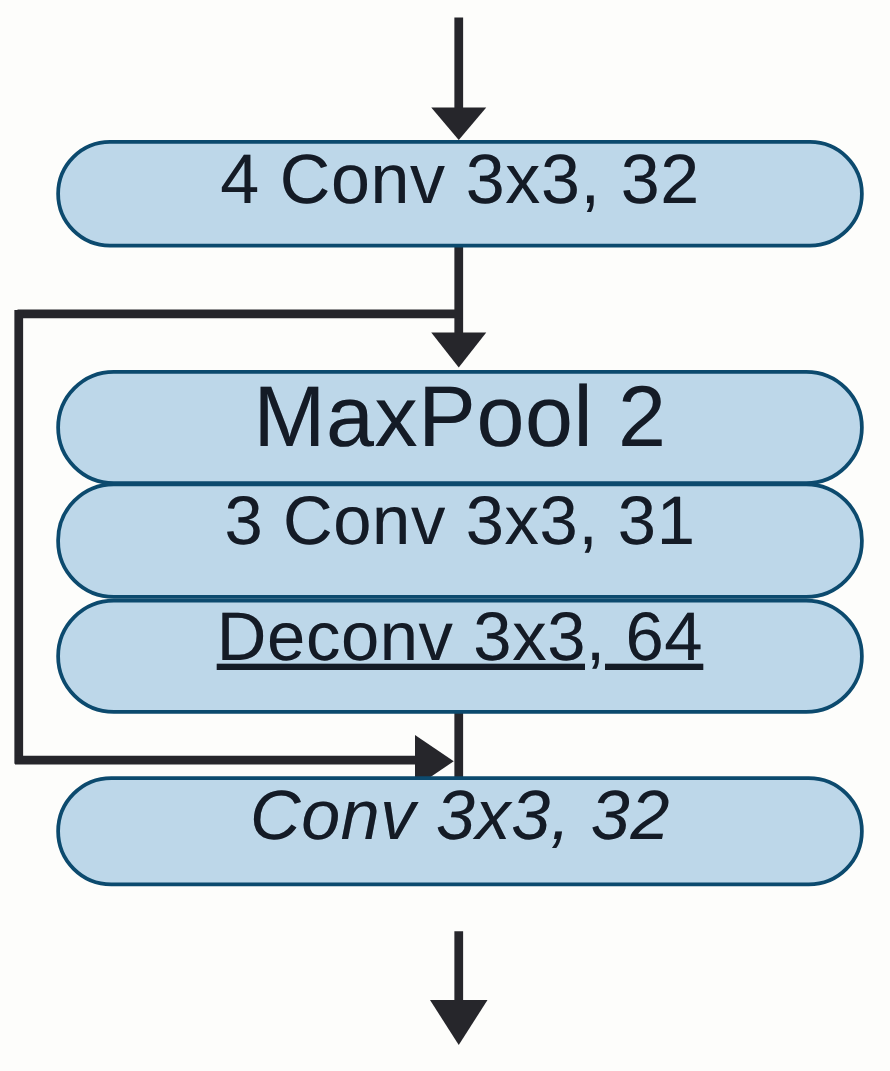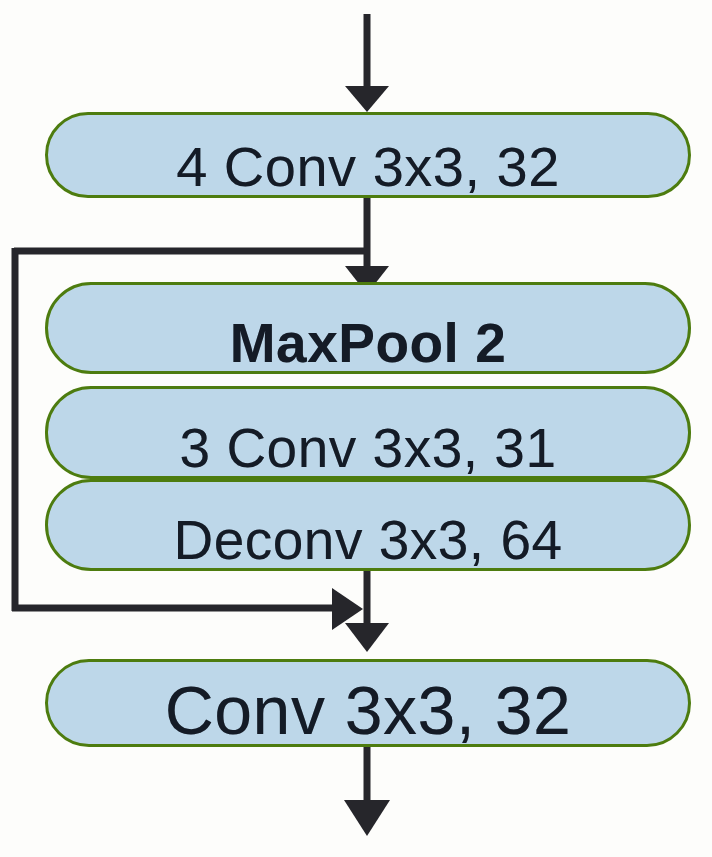--- a/index.html
+++ b/index.html
@@ -22,63 +22,64 @@
     position: absolute;
     left: 0;
     top: 0;
     width: 712px;
     height: 857px;
   }
   .node-box {
     position: absolute;
     box-sizing: border-box;
     background: #bdd7e9;
-    border: 3px solid #4d7c0f;
+    border: 3px solid #0c4a6e;
     border-radius: 44px;
     display: flex;
-    align-items: flex-end;
+    align-items: flex-start;
     justify-content: center;
     color: #141b26;
     font-family: "Liberation Sans", sans-serif;
     font-weight: 400;
     letter-spacing: 0.5px;
     line-height: 1;
     user-select: none;
   }
   .node-label {
     display: block;
     white-space: nowrap;
     text-shadow: 0 0 0.5px rgba(20,27,38,0.35);
   }
 
   
   #box-conv-in {
     left: 45px;  top: 112px;  width: 646px; height: 86px;
     font-size: 56px;
   }
   #box-maxpool {
-    left: 45px;  top: 282px;  width: 646px; height: 92px;
-    font-size: 55px;
+    left: 45px;  top: 296px;  width: 646px; height: 92px;
+    font-size: 69px;
     border-radius: 46px;
-    font-weight: bold;
   }
   #box-conv-mid {
     left: 45px;  top: 386px;  width: 646px; height: 93px;
     font-size: 55px;
     border-radius: 46px;
   }
   #box-deconv {
     left: 45px;  top: 479px;  width: 646px; height: 92px;
     font-size: 55px;
     border-radius: 46px;
+    text-decoration: underline;
   }
   #box-conv-out {
-    left: 45px;  top: 659px;  width: 646px; height: 88px;
-    font-size: 68px;
+    left: 45px;  top: 621px;  width: 646px; height: 88px;
+    font-size: 56px;
     border-radius: 44px;
+    font-style: italic;
   }
 
   
   .node-box::after {
     content: "";
     position: absolute;
     left: 6px;
     right: -4px;
     bottom: -7px;
     height: 6px;

